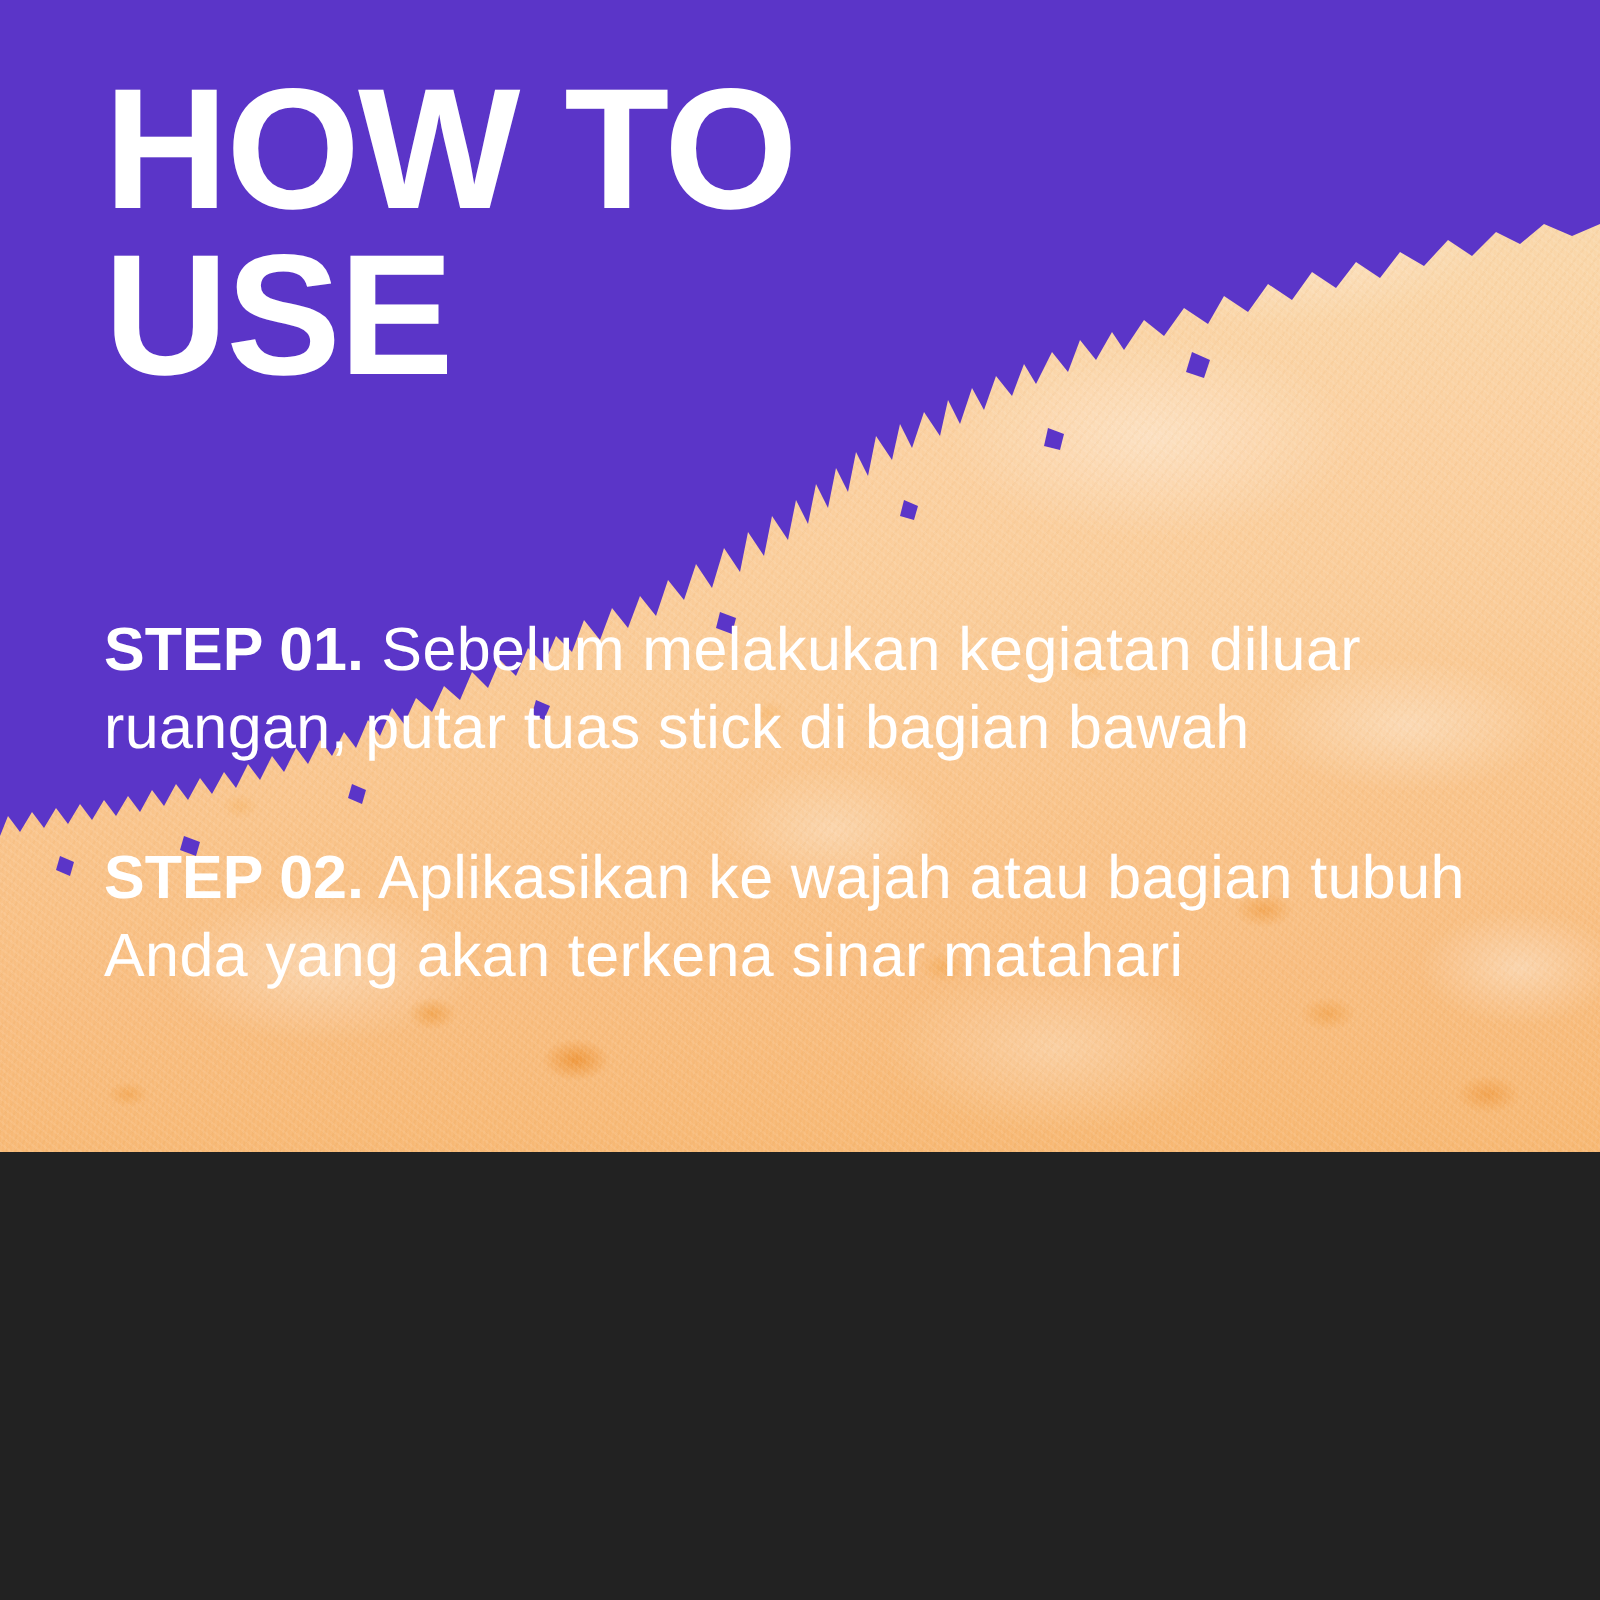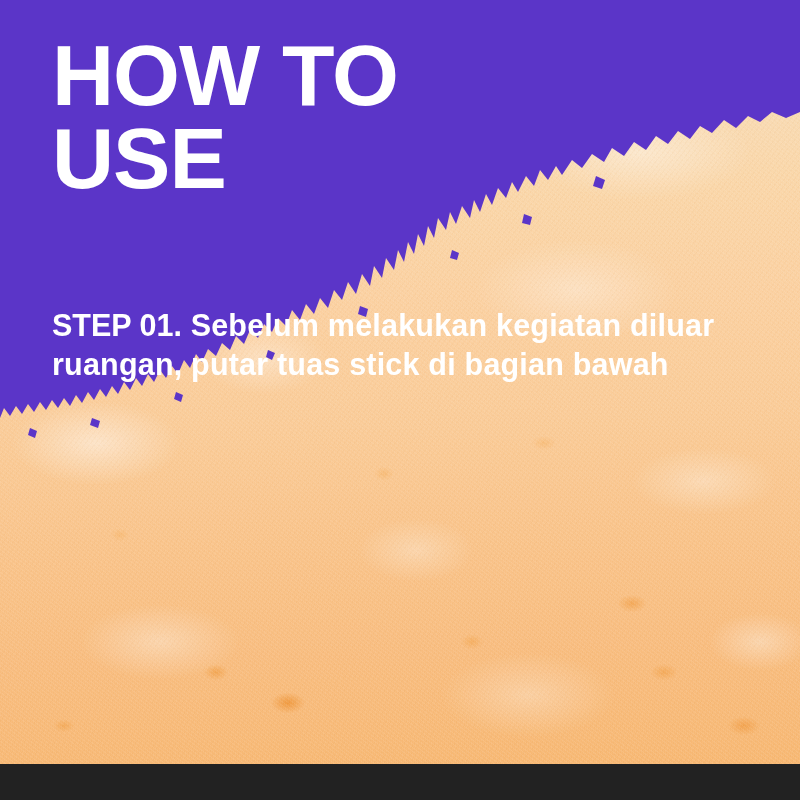--- a/index.html
+++ b/index.html
@@ -1,21 +1,21 @@
 <!DOCTYPE html>
 <html><head>
 <meta charset="utf-8">
 <title>How To Use</title>
 <style>
   html,body{margin:0;padding:0;background:#222;}
   *{box-sizing:border-box;}
 
   #poster{
     position:relative;
-    width:800px;height:764px;
+    width:800px;height:576px;
     overflow:hidden;
     font-family:"Liberation Sans", sans-serif;
     background:#0c4a6e;
     -webkit-font-smoothing:antialiased;
   }
 
   
   .tex-base{
     position:absolute;inset:0;
     background:
@@ -112,21 +112,21 @@
     line-height:1.28;
     letter-spacing:.2px;
     margin:0 0 36px 0;
   }
   .step:last-child{margin-bottom:0;}
   .step .lbl{
     font-weight:700;
     letter-spacing:0;
     margin-top:42px;
   }
-  .step .body{font-weight:700;}
+  .step .body{font-weight:400;}
 </style>
 </head>
 <body>
 
 <div id="poster">
 
   <div class="tex-base"></div>
   <div class="tex-blobs"></div>
   <div class="tex-pits"></div>
   <div class="tex-grain"></div>
@@ -170,17 +170,20 @@
 
     <h1 class="headline">HOW TO
 USE</h1>
 
     <div class="steps">
 
       <p class="step">
         <span class="lbl">STEP 01.</span><span class="body"> Sebelum melakukan kegiatan diluar ruangan, putar tuas stick di bagian bawah</span>
       </p>
 
+      <p class="step">
+        <span class="lbl">STEP 02.</span><span class="body"> Aplikasikan ke wajah atau bagian tubuh Anda yang akan terkena sinar matahari</span>
+      </p>
 
 
     </div>
   </div>
 </div>
 
 </body></html>

